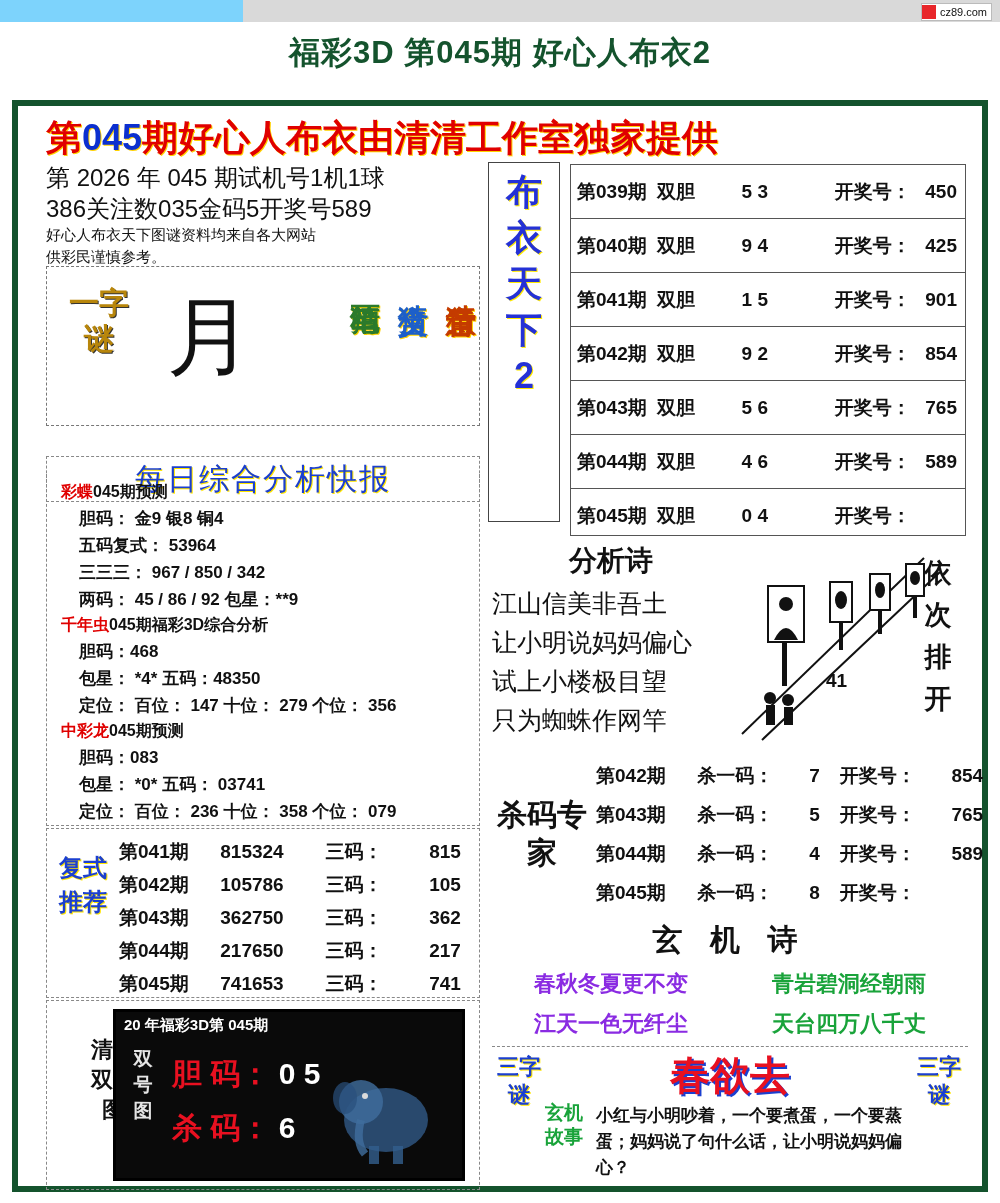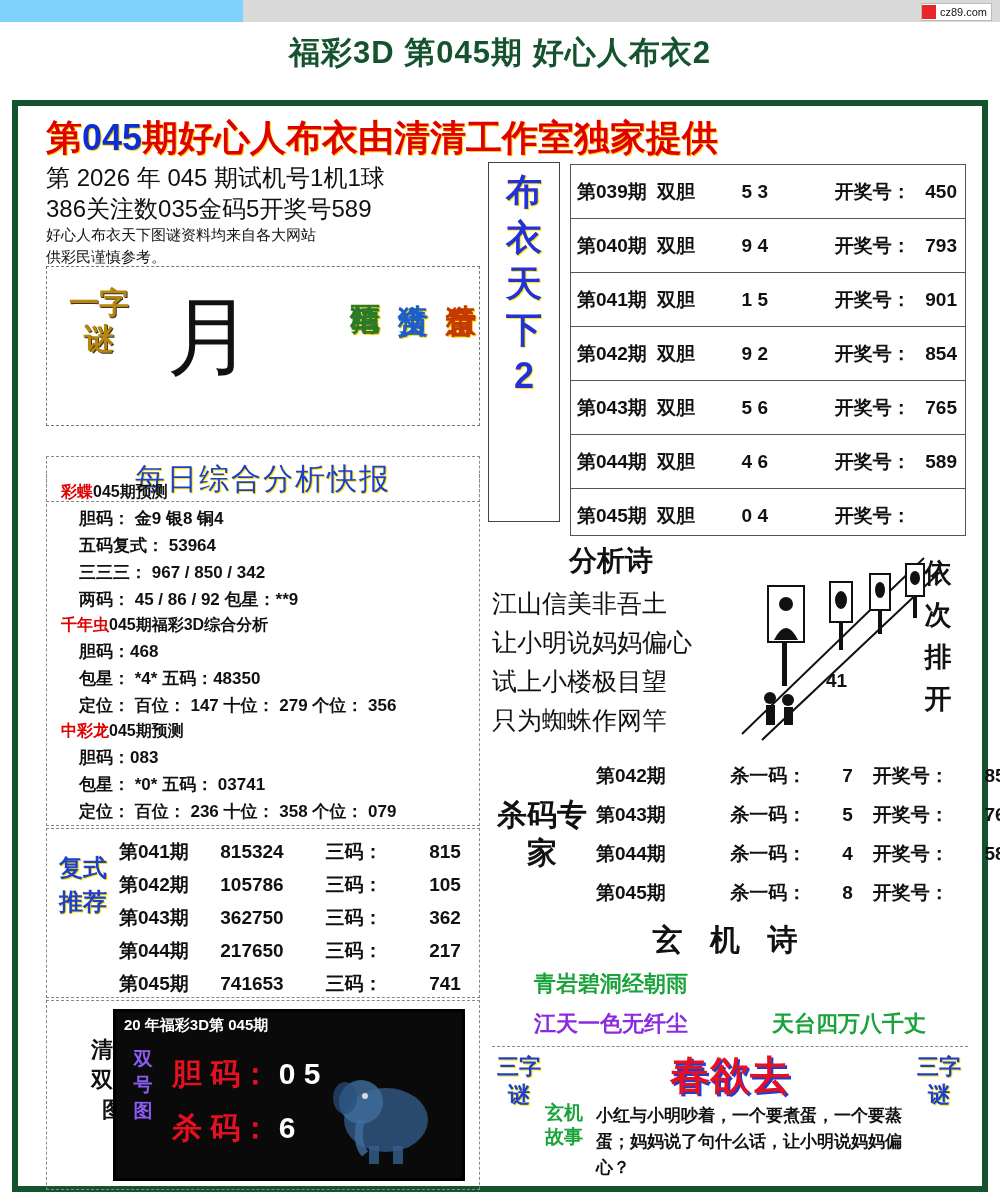--- a/index.html
+++ b/index.html
@@ -69,41 +69,41 @@
   .fushi .r{font-size:19px;font-weight:bold;color:#111;height:33px;line-height:33px;white-space:nowrap;}
   .fushi .r .a{display:inline-block;width:96px;}
   .fushi .r .b{display:inline-block;width:100px;}
   .fushi .r .c{display:inline-block;width:70px;}
   .fushi .r .d{display:inline-block;width:60px;text-align:right;}
   
   .dbl{position:absolute;left:28px;top:894px;width:434px;height:190px;border:1px dashed #888;box-sizing:border-box;}
   .dbl .vl{position:absolute;left:8px;top:34px;width:46px;font-size:22px;font-weight:bold;color:#111;line-height:30px;text-align:center;margin-left:35px;}
   .dbl .box{position:absolute;left:66px;top:8px;width:352px;height:172px;background:#0a0a0a;border:3px solid #000;box-sizing:border-box;}
   .dbl .box .hdr{color:#ffffff;font-size:15px;font-weight:bold;padding:4px 0 0 8px;white-space:nowrap;}
-  .dbl .box .vlab{position:absolute;left:10px;top:34px;width:34px;color:#8b5cf6;font-size:19px;font-weight:bold;line-height:26px;text-align:center;}
+  .dbl .box .vlab{position:absolute;left:10px;top:34px;width:34px;color:#e5e5e5;font-size:19px;font-weight:bold;line-height:26px;text-align:center;}
   .dbl .box .line1{position:absolute;left:56px;top:42px;font-size:30px;font-weight:bold;color:#e81020;white-space:nowrap;}
   .dbl .box .line2{position:absolute;left:56px;top:96px;font-size:30px;font-weight:bold;color:#e81020;white-space:nowrap;}
   .dbl .box .num{color:#ffffff;}
   .dbl .box .elep{position:absolute;left:215px;top:38px;width:110px;height:120px;opacity:.85;}
   
   .poemhdr{position:absolute;left:478px;top:432px;width:230px;height:46px;display:flex;align-items:center;justify-content:center;
      font-size:28px;font-weight:bold;color:#111;font-family:"Liberation Serif",serif;}
   .poem{position:absolute;left:474px;top:478px;width:240px;height:160px;}
   .poem div{font-size:25px;color:#111;line-height:39px;font-family:"Liberation Serif",serif;white-space:nowrap;}
   .sceneimg{position:absolute;left:716px;top:432px;width:232px;height:210px;}
   .vrank{position:absolute;right:8px;top:14px;width:40px;font-size:27px;font-weight:bold;color:#111;line-height:42px;text-align:center;
      font-family:"Liberation Serif",serif;}
   .num41{position:absolute;left:92px;top:132px;font-size:19px;font-weight:bold;color:#111;}
   
   .shama{position:absolute;left:474px;top:648px;width:100px;height:160px;display:flex;align-items:center;justify-content:flex-end;}
   .shama .v{font-size:30px;font-weight:bold;color:#111;line-height:38px;text-align:center;font-family:"Liberation Serif",serif;}
   .shtable{position:absolute;left:578px;top:650px;width:372px;height:158px;}
   .shtable .r{height:39px;line-height:39px;font-size:19px;font-weight:bold;color:#111;white-space:nowrap;}
   .shtable .r .a{display:inline-block;width:96px;}
-  .shtable .r .b{display:inline-block;width:92px;margin-left:33px;}
+  .shtable .r .b{display:inline-block;width:92px;}
   .shtable .r .c{display:inline-block;width:40px;text-align:center;}
   .shtable .r .d{display:inline-block;width:86px;}
   .shtable .r .e{display:inline-block;width:52px;text-align:right;}
   
   .xjhdr{position:absolute;left:474px;top:812px;width:476px;height:44px;display:flex;align-items:center;justify-content:center;
      font-size:30px;font-weight:bold;color:#111;letter-spacing:10px;font-family:"Liberation Serif",serif;}
   .xjrows{position:absolute;left:474px;top:858px;width:476px;height:80px;}
   .xjrows .r{height:40px;line-height:40px;display:flex;}
   .xjrows .s{font-size:22px;font-weight:bold;color:#8a2be2;width:238px;text-align:center;white-space:nowrap;}
   .xjrows .s.green{color:#19a33a;}
@@ -160,21 +160,21 @@
       <span class="c2">双胆</span>
       <span class="c2">5 3</span>
       <span class="c3">开奖号：</span>
       <span class="c4">450</span>
     </div>
     <div class="row">
       <span class="c1">第040期</span>
       <span class="c2">双胆</span>
       <span class="c2">9 4</span>
       <span class="c3">开奖号：</span>
-      <span class="c4">793</span>
+      <span class="c4">425</span>
     </div>
     <div class="row">
       <span class="c1">第041期</span>
       <span class="c2">双胆</span>
       <span class="c2">1 5</span>
       <span class="c3">开奖号：</span>
       <span class="c4">901</span>
     </div>
     <div class="row">
       <span class="c1">第042期</span>
@@ -365,20 +365,21 @@
       <span class="b">杀一码：</span>
       <span class="c">8</span>
       <span class="d">开奖号：</span>
       <span class="e"></span>
     </div>
   </div>
 
   <div class="xjhdr">玄 机 诗</div>
   <div class="xjrows">
     <div class="r">
+      <span class="s">春秋冬夏更不变</span>
       <span class="s green">青岩碧洞经朝雨</span>
     </div>
     <div class="r">
       <span class="s">江天一色无纤尘</span>
       <span class="s green">天台四万八千丈</span>
     </div>
   </div>
 
   <div class="brbox">
     <div class="vl">三字谜</div>

